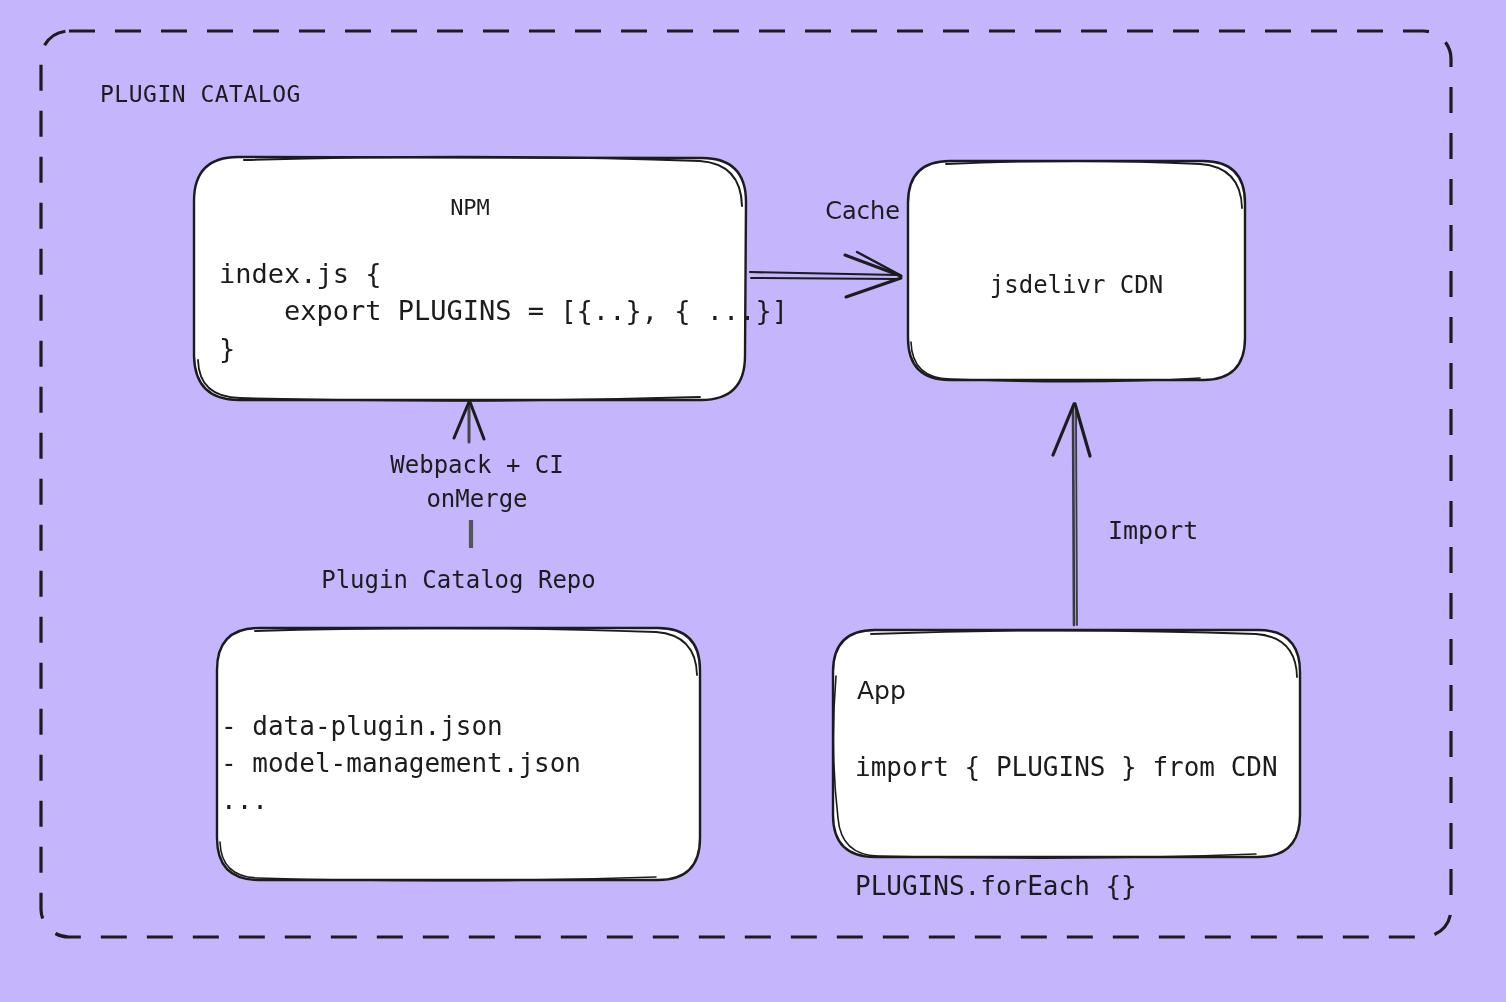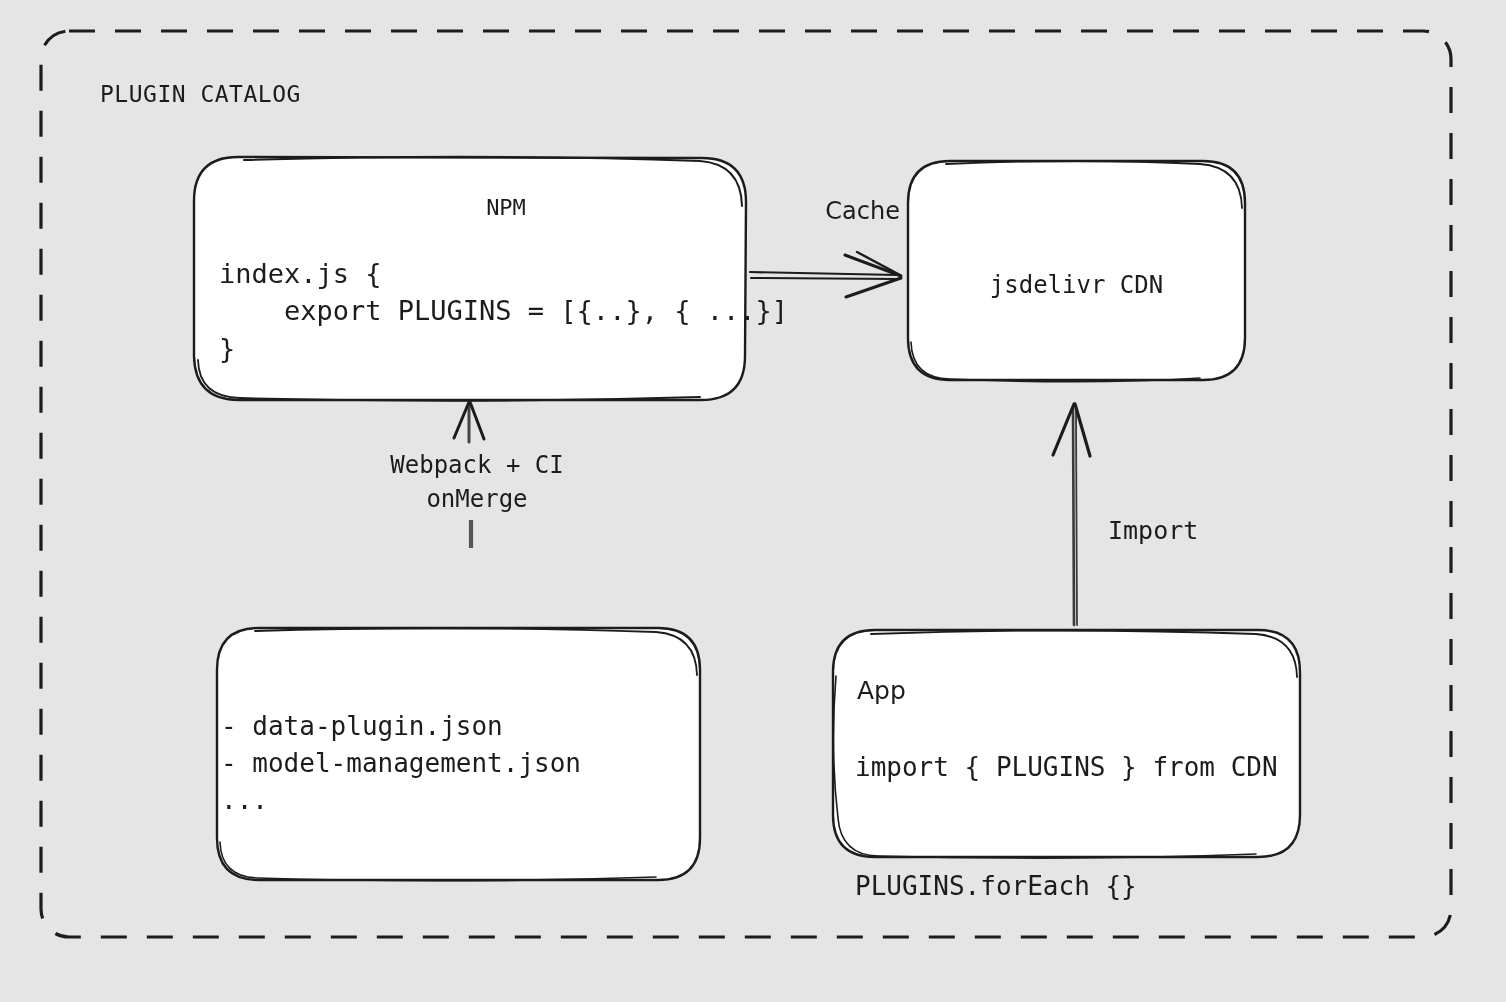--- a/index.html
+++ b/index.html
@@ -4,21 +4,21 @@
 <style>
   html, body {
     margin: 0;
     padding: 0;
     background: #ffffff;
   }
   #canvas {
     position: relative;
     width: 1506px;
     height: 1002px;
-    background: #e5e5e5;
+    background: #c4b5fd;
     overflow: hidden;
     font-family: "DejaVu Sans Mono", "Liberation Mono", monospace;
     color: #1c1c1c;
   }
   svg.layer {
     position: absolute;
     left: 0;
     top: 0;
     width: 1506px;
     height: 1002px;
@@ -42,21 +42,20 @@
     left: 100px;
     top: 83px;
     font-size: 23px;
     letter-spacing: 0.5px;
   }
   #npm-title {
     left: 194px;
     top: 197px;
     width: 552px;
     font-size: 22px;
-    padding-left: 36px;
   }
   #npm-code {
     left: 219px;
     top: 255px;
     font-size: 27px;
     line-height: 1.38;
   }
   #cdn-title {
     left: 908px;
     top: 263px;
@@ -171,20 +170,21 @@
     export PLUGINS = [{..}, { ...}]
 }</div>
 
   <div class="txt mono ctr" id="cdn-title">jsdelivr CDN</div>
 
   <div class="txt sans ctr" id="cache-label">Cache</div>
 
   <div class="txt mono ctr" id="webpack-label">Webpack + CI
 onMerge</div>
 
+  <div class="txt mono ctr" id="repo-label">Plugin Catalog Repo</div>
 
   <div class="txt mono" id="repo-list">- data-plugin.json
 - model-management.json
 ...</div>
 
   <div class="txt mono" id="import-label">Import</div>
 
   <div class="txt sans" id="app-title">App</div>
 
   <div class="txt mono" id="app-code">import { PLUGINS } from CDN

